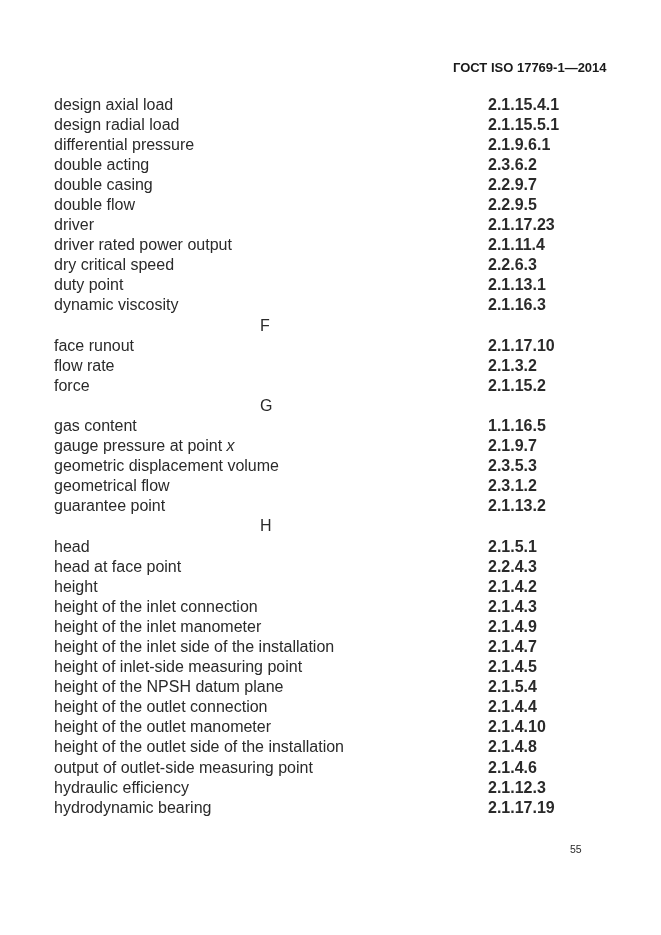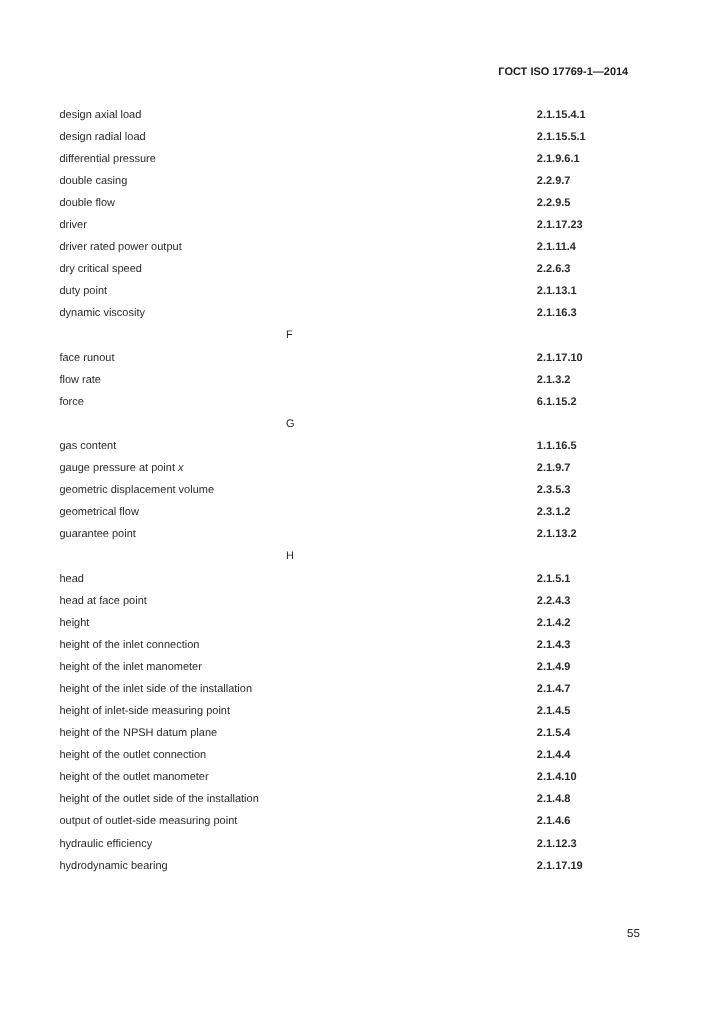--- a/index.html
+++ b/index.html
@@ -2,27 +2,27 @@
 <html><head>
 <meta charset="utf-8">
 <style>
   html, body { margin: 0; padding: 0; background: #ffffff; }
   body {
     width: 661px; height: 935px; position: relative; overflow: hidden;
     font-family: "Liberation Sans", sans-serif; color: #2a2a2a;
   }
   .header {
     position: absolute; top: 60px; left: 453px;
-    font-size: 10px; font-weight: bold; color: #1a1a1a; white-space: nowrap;
+    font-size: 13px; font-weight: bold; color: #1a1a1a; white-space: nowrap;
   }
   .index {
     position: absolute; top: 95px; left: 0; width: 661px;
   }
   .row {
-    position: relative; height: 20.05px; font-size: 10px; line-height: 20px;
+    position: relative; height: 20.05px; font-size: 16px; line-height: 20px;
   }
   .term { position: absolute; left: 54px; white-space: nowrap; }
   .ref { position: absolute; left: 488px; white-space: nowrap; font-weight: bold; }
   .letter { position: absolute; left: 260px; white-space: nowrap; }
   .letter-row { height: 20.05px; }
   .letter-row.h { height: 21px; }
   .page-num {
     position: absolute; top: 843px; left: 570px; font-size: 10.5px; color: #2a2a2a;
   }
   em { font-style: italic; }
@@ -39,20 +39,24 @@
         <span class="term">design axial load</span>
         <span class="ref">2.1.15.4.1</span>
       </div>
     <div class="row">
         <span class="term">design radial load</span>
         <span class="ref">2.1.15.5.1</span>
       </div>
     <div class="row">
         <span class="term">differential pressure</span>
         <span class="ref">2.1.9.6.1</span>
+      </div>
+    <div class="row">
+        <span class="term">double acting</span>
+        <span class="ref">2.3.6.2</span>
       </div>
     <div class="row">
         <span class="term">double casing</span>
         <span class="ref">2.2.9.7</span>
       </div>
     <div class="row">
         <span class="term">double flow</span>
         <span class="ref">2.2.9.5</span>
       </div>
     <div class="row">
@@ -84,21 +88,21 @@
     <div class="row">
         <span class="term">face runout</span>
         <span class="ref">2.1.17.10</span>
       </div>
     <div class="row">
         <span class="term">flow rate</span>
         <span class="ref">2.1.3.2</span>
       </div>
     <div class="row">
         <span class="term">force</span>
-        <span class="ref">6.1.15.2</span>
+        <span class="ref">2.1.15.2</span>
       </div>
   </div>
 
   <div>
     <div class="row letter-row">
         <span class="letter">G</span>
       </div>
     <div class="row">
         <span class="term">gas content</span>
         <span class="ref">1.1.16.5</span>

